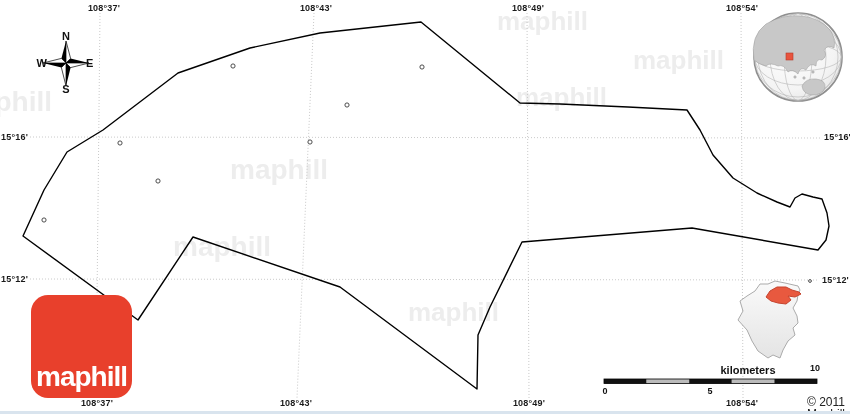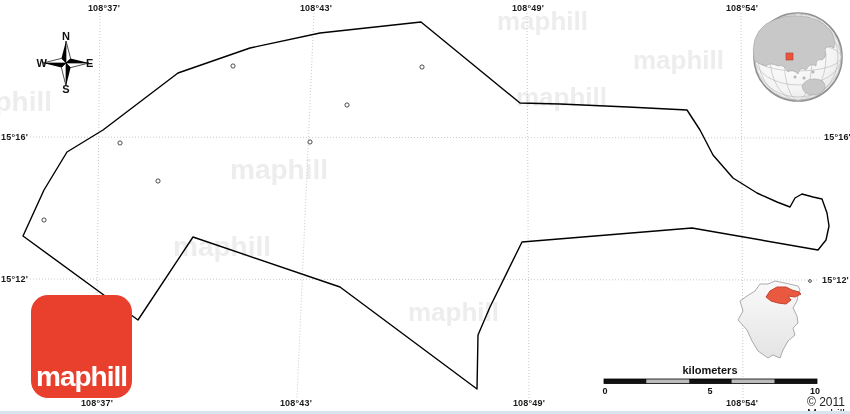--- a/index.html
+++ b/index.html
@@ -145,24 +145,24 @@
   <div class="lbl r" style="left:28px;top:133px;">15°16'</div>
   <div class="lbl r" style="left:28px;top:275px;">15°12'</div>
   <div class="lbl" style="left:824px;top:133px;">15°16'</div>
   <div class="lbl" style="left:822px;top:276px;">15°12'</div>
 
   <div class="compass-lbl c" style="left:66px;top:31px;">N</div>
   <div class="compass-lbl" style="left:86px;top:58px;">E</div>
   <div class="compass-lbl c" style="left:66px;top:84px;">S</div>
   <div class="compass-lbl r" style="left:47px;top:58px;">W</div>
 
-  <div class="km c" style="left:710px;top:365px;">kilometers</div>
+  <div class="km c" style="left:748px;top:365px;">kilometers</div>
   <div class="tick c" style="left:605px;top:387px;">0</div>
   <div class="tick c" style="left:710px;top:387px;">5</div>
-  <div class="tick c" style="left:815px;top:387px;">10</div>
+  <div class="tick c" style="left:815px;top:364px;">10</div>
 
   <div class="copyright r" style="left:845px;top:396px;">© 2011 Maphill</div>
 
   <div id="logo">
     <div class="logo-text">maphill</div>
   </div>
 
   <div id="bottom-strip"></div>
 </div>
 

